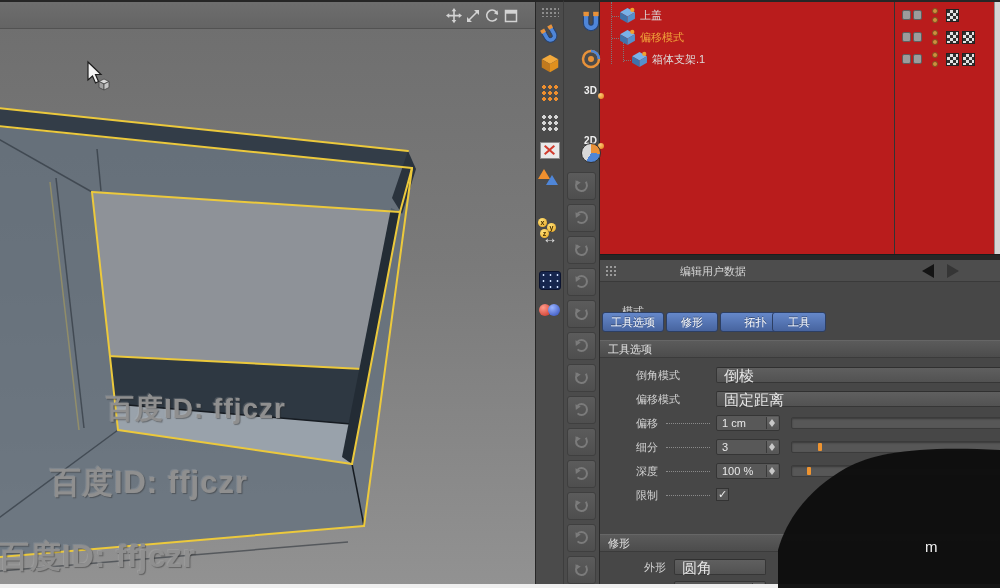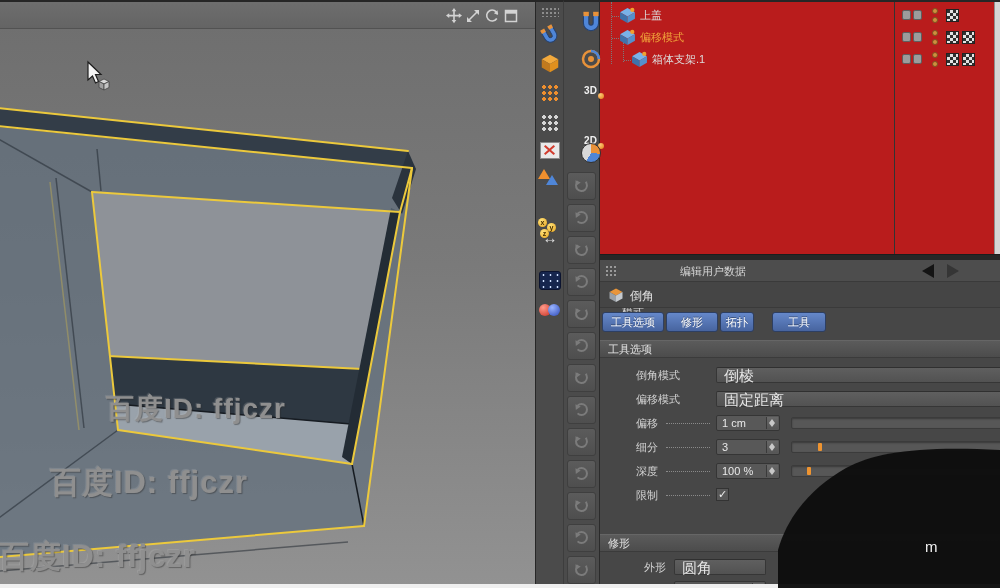--- a/index.html
+++ b/index.html
@@ -403,35 +403,25 @@
   <div class="abs am">
     <div class="am-menubar">
       <span class="menugrip"></span>
       <span class="am-menuitem" style="left:16px;margin-top:40px;">模式</span>
       <span class="am-menuitem" style="left:56px;margin-left:18px;">编辑</span>
       <span class="am-menuitem" style="left:96px;">用户数据</span>
       <span class="hback"></span>
       <span class="hfwd"></span>
     </div>
 
-    <div class="am-title">
-      <span class="ticon16">
-        <svg viewBox="0 0 16 16">
-            <polygon points="8,1.5 14.5,5 8,8.5 1.5,5" fill="#e8953a"></polygon>
-            <polygon points="1.5,5 8,8.5 8,15 1.5,11.5" fill="#9aa0a6"></polygon>
-            <polygon points="14.5,5 8,8.5 8,15 14.5,11.5" fill="#c4c9ce"></polygon>
-          </svg>
-      </span>
-      <span class="tname">倒角</span>
-    </div>
 
     <div class="am-tabs">
       <button class="tabbtn" style="left:2px;width:62px;">工具选项</button>
       <button class="tabbtn" style="left:66px;width:52px;">修形</button>
-      <button class="tabbtn" style="left:120px;width:34px;">拓扑</button>
+      <button class="tabbtn" style="left:120px;width:71px;">拓扑</button>
       <button class="tabbtn" style="left:172px;width:54px;">工具</button>
     </div>
 
     <div class="sechdr" style="top:80px;">工具选项</div>
 
     <div class="am-row" style="top:104px;">
       <span class="rlabel">倒角模式</span>
       <span class="dd">倒棱</span>
     </div>
     <div class="am-row" style="top:128px;">

